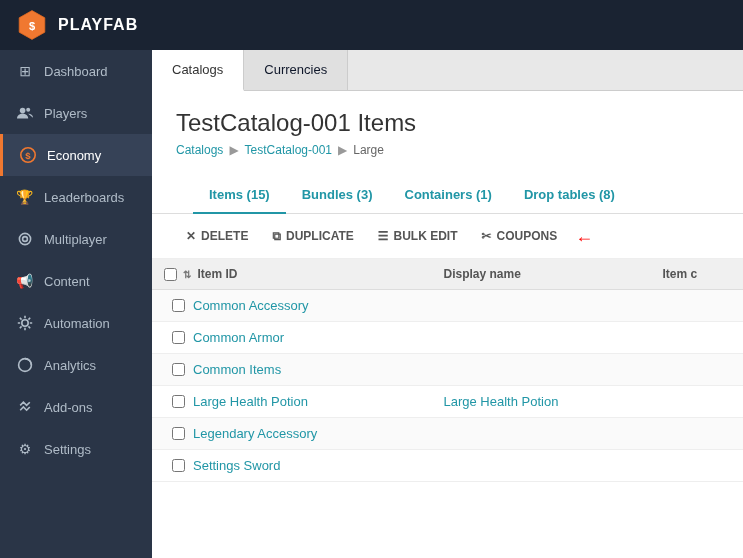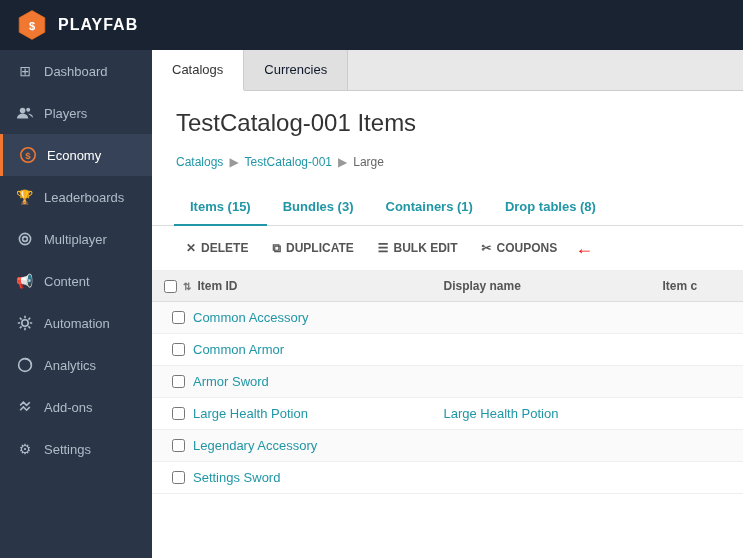--- a/index.html
+++ b/index.html
@@ -105,38 +105,38 @@
 
     
     .page-header {
       padding: 18px 24px 8px 24px;
       flex-shrink: 0;
     }
     .page-title {
       font-size: 24px;
       color: #333;
       font-weight: 300;
-      margin-bottom: 18px;
+      margin-bottom: 6px;
     }
     .breadcrumb {
       display: flex;
       align-items: center;
       gap: 6px;
       font-size: 12px;
       color: #2196a6;
       margin-bottom: 12px;
     }
     .breadcrumb-sep { color: #999; }
     .breadcrumb-current { color: #666; }
 
     
     .sub-tabs {
       display: flex;
       border-bottom: 1px solid #ddd;
-      padding: 0 22px;
+      padding: 0 41px;
       flex-shrink: 0;
     }
     .sub-tab {
       padding: 10px 16px;
       cursor: pointer;
       font-size: 13px;
       color: #2196a6;
       font-weight: 600;
       border-bottom: 2px solid transparent;
       margin-bottom: -1px;
@@ -421,21 +421,21 @@
     <span class="item-link">Common Armor</span>
   </div>
               </td>
               <td></td>
               <td></td>
             </tr>
             <tr>
               <td>
                 <div class="row-check">
     <input type="checkbox" style="">
-    <span class="item-link">Armor Sword</span>
+    <span class="item-link">Common Items</span>
   </div>
               </td>
               <td></td>
               <td></td>
             </tr>
             <tr>
               <td>
                 <div class="row-check">
     <input type="checkbox" style="">
     <span class="item-link">Large Health Potion</span>

